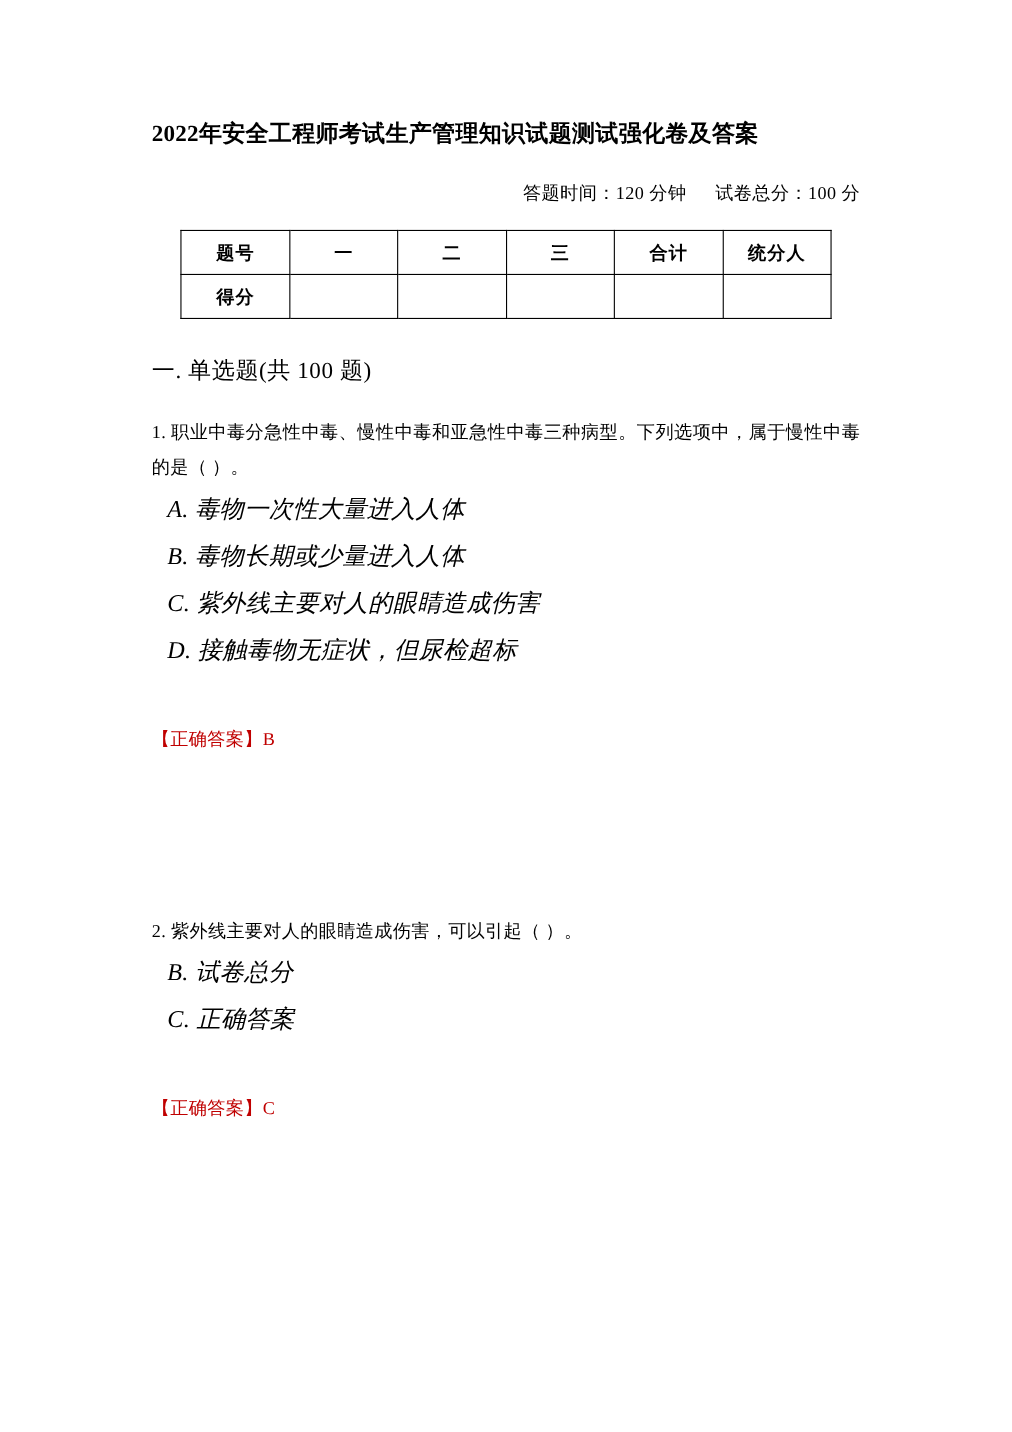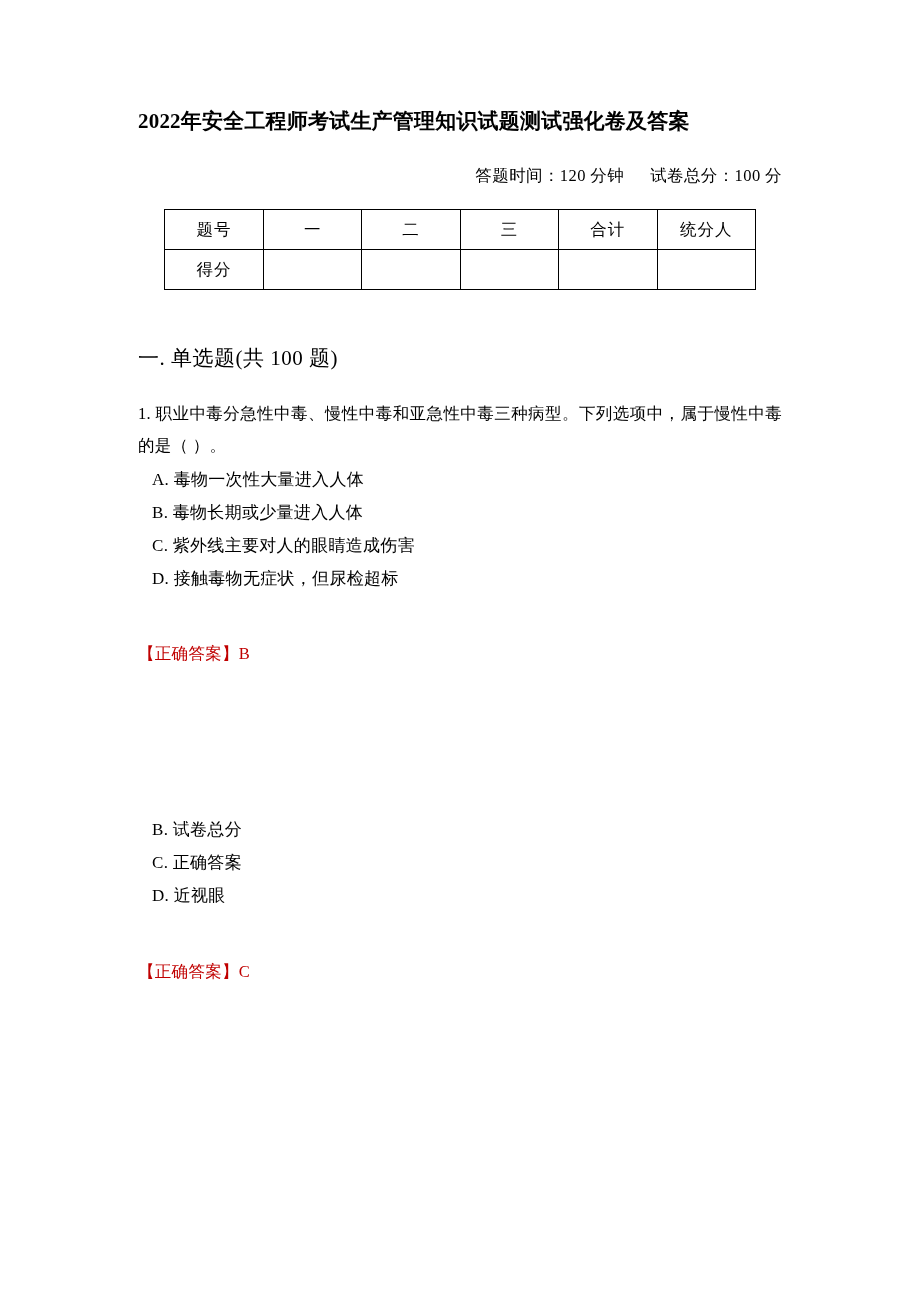--- a/index.html
+++ b/index.html
@@ -43,51 +43,53 @@
   }
   .score-table-wrap {
     margin-top: 22px;
     display: flex;
     justify-content: center;
   }
   table.score-table {
     border-collapse: collapse;
     width: 592px;
     table-layout: fixed;
+    font-weight: bold;
   }
   table.score-table td {
     border: 1px solid #000000;
     height: 37px;
     text-align: center;
     vertical-align: middle;
     font-size: 16.5px;
     letter-spacing: 1px;
   }
   table.score-table td.lbl {
     width: 96px;
   }
   .section-head {
     font-size: 21px;
-    margin-top: 54px;
+    margin-top: 33px;
     letter-spacing: 0.5px;
   }
   .question {
     margin-top: 26px;
   }
   .q-stem {
     font-size: 16.5px;
     line-height: 1.95;
     text-align: justify;
     letter-spacing: 0.3px;
   }
   .q-option {
-    font-size: 17px;
+    font-size: 22px;
     line-height: 1.95;
     margin-left: 14px;
     letter-spacing: 0.3px;
+    font-style: italic;
   }
   .answer {
     color: #c00000;
     font-size: 16.5px;
     margin-top: 48px;
     letter-spacing: 0.3px;
   }
   .answer .ans-letter {
     color: #c00000;
   }
@@ -139,19 +141,19 @@
     <div class="q-option">A. 毒物一次性大量进入人体</div>
     <div class="q-option">B. 毒物长期或少量进入人体</div>
     <div class="q-option">C. 紫外线主要对人的眼睛造成伤害</div>
     <div class="q-option">D. 接触毒物无症状，但尿检超标</div>
     <div class="answer"><span>【正确答案】</span><span class="ans-letter">B</span></div>
   </div>
 
   <div class="spacer-block"></div>
 
   <div class="question q2-block">
+    <div class="q-stem">2. 紫外线主要对人的眼睛造成伤害，可以引起（      ）。</div>
     <div class="q-option">B. 试卷总分</div>
     <div class="q-option">C. 正确答案</div>
-    <div class="q-option">D. 近视眼</div>
     <div class="answer"><span>【正确答案】</span><span class="ans-letter">C</span></div>
   </div>
 
 </div>
 
 </body></html>

